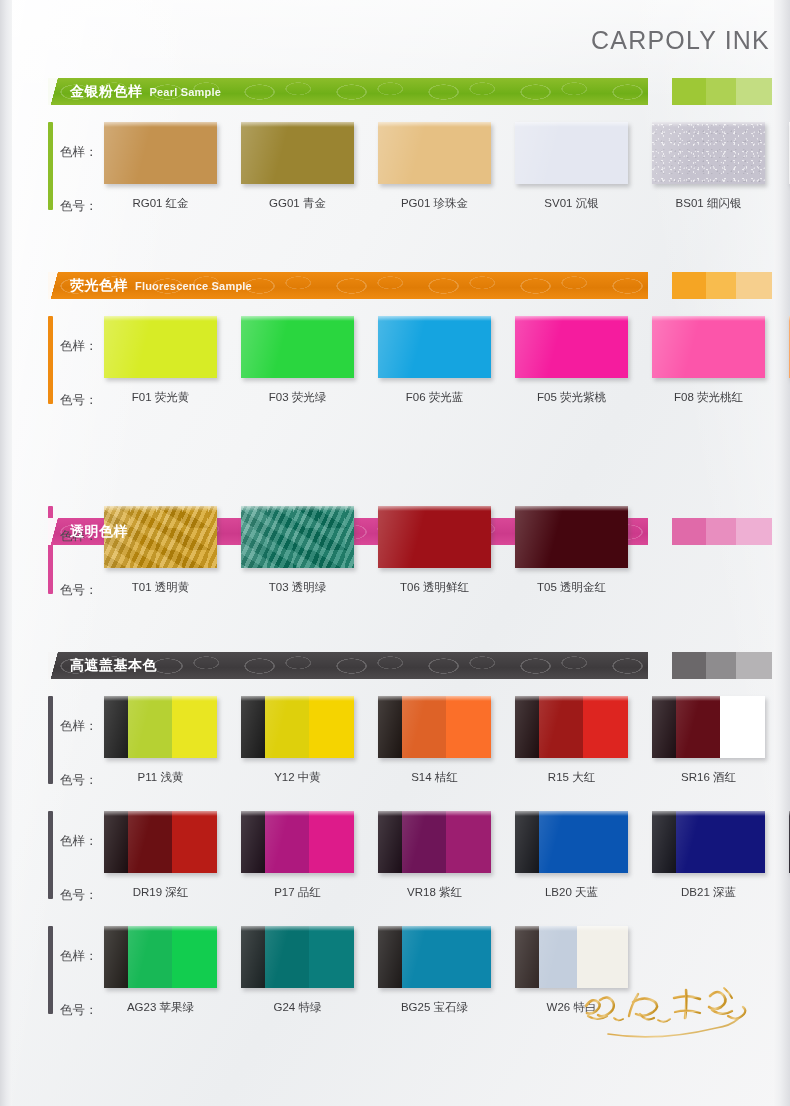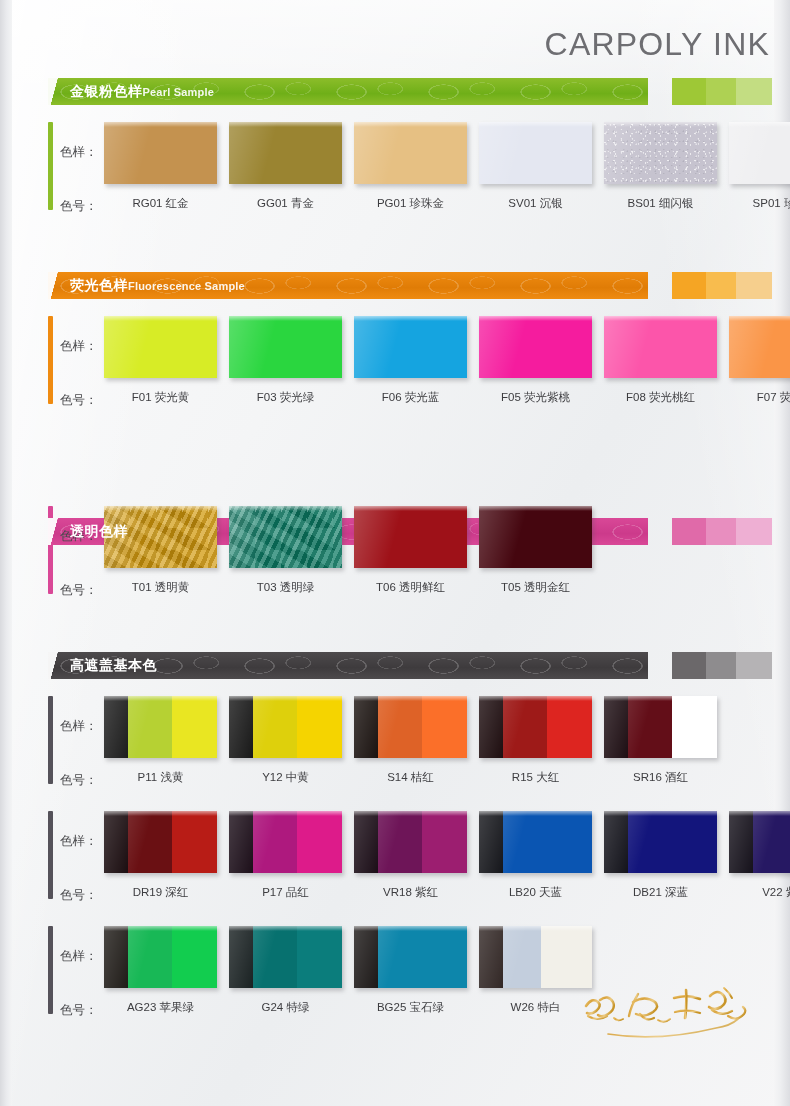--- a/index.html
+++ b/index.html
@@ -30,21 +30,21 @@
     background: linear-gradient(90deg,#d9dade 0%, #eaebee 55%, #f3f4f5 100%);
   }
   .right-edge {
     position:absolute; right:0; top:0; width:16px; height:100%;
     background: linear-gradient(270deg,#dcdde1 0%, #eeeff1 60%, #f5f5f6 100%);
   }
 
   
   .brand {
     position: absolute; right: 20px; top: 26px;
-    font-size: 32px; letter-spacing: 1.2px;
+    font-size: 25px; letter-spacing: 1.2px;
     color: #6e6e72; font-weight: 400;
     font-family: "Liberation Sans", sans-serif;
   }
 
   
   .banner {
     position: absolute; left: 48px; width: 724px; height: 27px;
     display: flex; align-items: center;
     overflow: hidden;
   }
@@ -57,42 +57,42 @@
   }
   .banner .blocks {
     position: absolute; top: 0; bottom: 0; right: 0;
     display: flex;
   }
   .banner .blocks i { display: block; height: 100%; }
   .banner .txt {
     position: relative; z-index: 4;
     padding-left: 22px; white-space: nowrap;
     color: #ffffff;
-    display:flex; align-items:baseline; gap:0;
+    display:flex; align-items:baseline; gap:7px;
   }
   .banner .cn { font-size: 14px; font-weight: 700; letter-spacing: .5px; }
   .banner .en { font-size: 11px; font-weight: 700; opacity: .92; letter-spacing: .2px; }
   .banner .tail {
     position:absolute; left:0; top:0; bottom:0; width: 16px; z-index:3;
     background: linear-gradient(105deg, rgba(255,255,255,.95) 0%, rgba(255,255,255,.95) 42%, rgba(255,255,255,0) 43%);
   }
 
   
   .grid-wrap { position: absolute; left: 48px; width: 724px; }
   .accent {
     position: absolute; left: 0; width: 5px; border-radius: 1px;
   }
   .rowlabel {
     position: absolute; left: 12px;
     font-size: 12.5px; color: #4a4a4d; white-space: nowrap;
     font-family: "Liberation Sans", "DejaVu Sans", sans-serif;
   }
   .row {
     position: absolute; left: 56px; right: 0;
-    display: flex; gap: 12px;
+    display: flex; gap: 24px;
   }
   .cell { width: 113px; position: relative; }
   .chip {
     position: relative;
     width: 113px; height: 62px;
     display: flex;
     box-shadow: 2px 3px 4px rgba(80,80,85,.28);
     background: #fff;
   }
   .chip::after {

